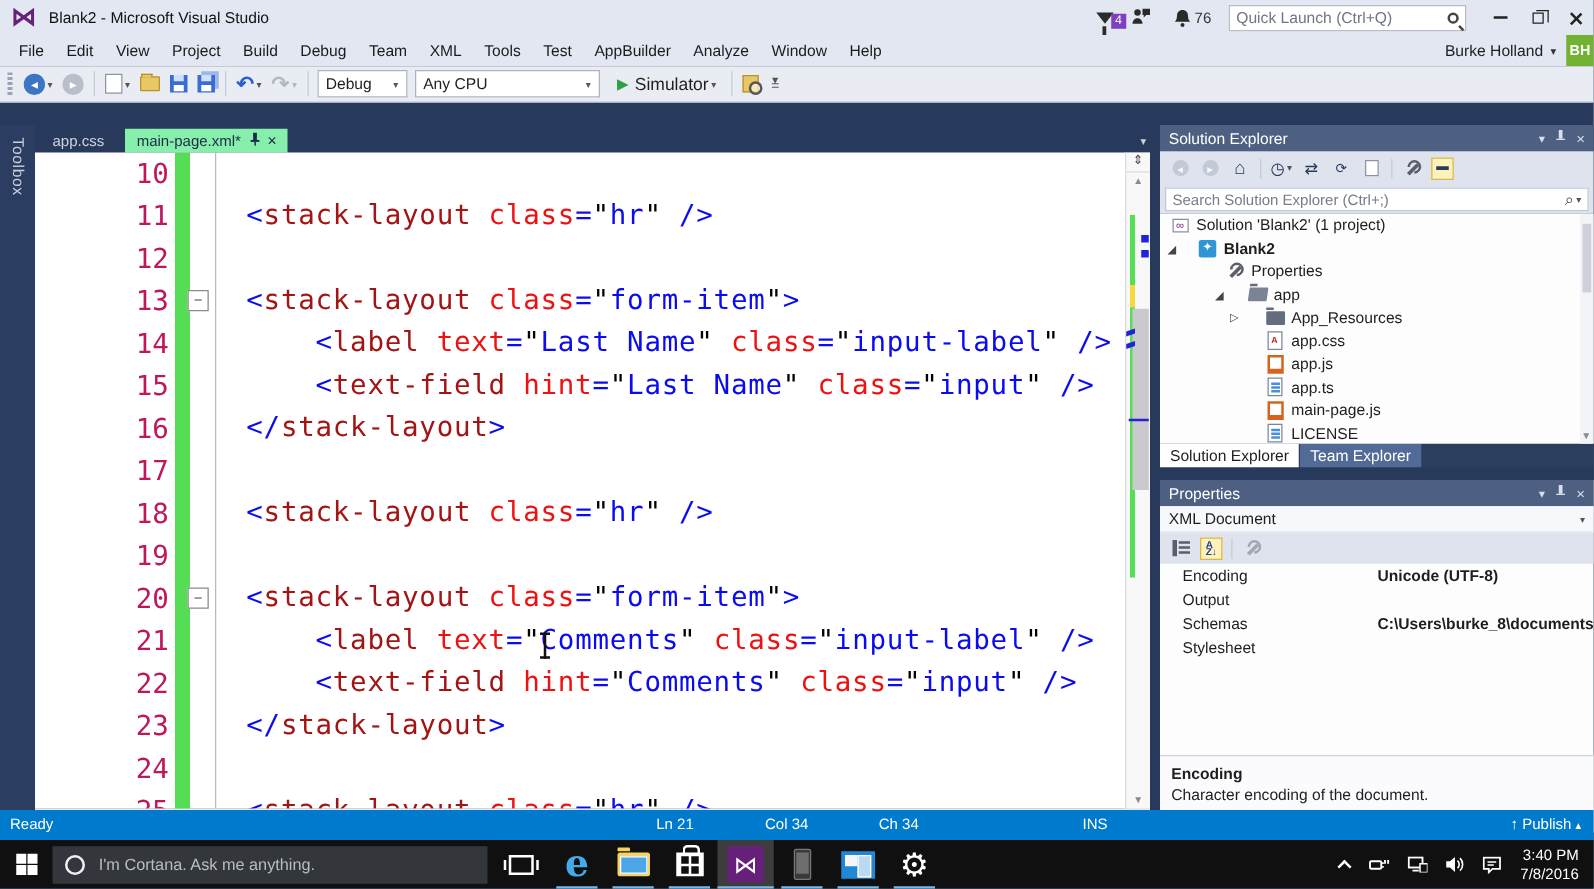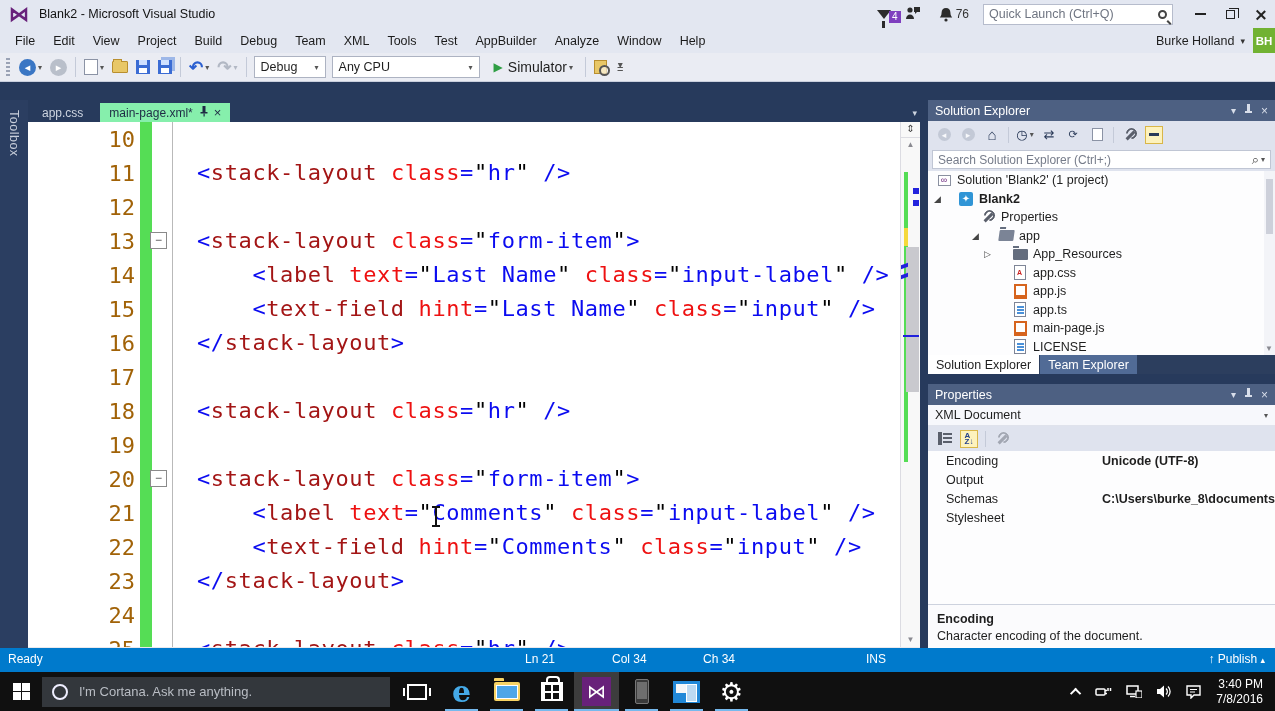--- a/index.html
+++ b/index.html
@@ -71,21 +71,21 @@
   .etab { height:19px; display:flex; align-items:center; padding:0 9px; font-size:12px; }
   .etab.inactive { color:#cdd4e0; margin-left:5px; }
   .etab.active { background:#86efac; color:#1e2a45; margin-left:8px; }
   .etab .pin-svg { margin-left:7px; }
   .etab .tab-x { margin-left:6px; font-size:13px; line-height:10px; color:#1e2a45; }
   .tabwell-dd { position:absolute; right:3px; bottom:4px; color:#cdd4e0; font-size:9px; }
 
   .editor-body { flex:1; position:relative; background:#fff; overflow:hidden; }
   .code-rows { position:absolute; left:0; top:0px; right:20px; bottom:0; overflow:hidden; }
   .code-row { height:34px; display:flex; align-items:center; white-space:pre; position:relative; }
-  .ln { width:107px; text-align:right; font-family:"DejaVu Sans Mono","Liberation Mono",monospace; font-size:22px; color:#a16207; letter-spacing:0; padding-right:0; flex:none; }
+  .ln { width:107px; text-align:right; font-family:"DejaVu Sans Mono","Liberation Mono",monospace; font-size:22px; color:#be185d; letter-spacing:0; padding-right:0; flex:none; }
   .code-text { position:absolute; left:169px; top:0; height:34px; line-height:34px; font-family:"DejaVu Sans Mono","Liberation Mono",monospace; font-size:22px; letter-spacing:.6px; white-space:pre; }
   .tk-d { color:#0b0bf0; } .tk-e { color:#a31515; } .tk-a { color:#ee1111; } .tk-v { color:#0b0bf0; } .tk-q { color:#000; } .tk-p { color:#000; }
   .change-bar { position:absolute; left:112px; top:0; width:12px; height:560px; background:#55dd55; }
   .fold-guide { position:absolute; left:144px; top:0; width:1px; height:100%; background:#b9b9b9; }
   .fold-box { position:absolute; left:122px; width:17px; height:17px; background:#fff; border:1px solid #8a8a8a; color:#555; font-size:12px; line-height:15px; text-align:center; z-index:3; }
   .ibeam { position:absolute; left:403px; width:10px; height:21px; z-index:4; }
   .ibeam:before { content:""; position:absolute; left:4px; top:0; width:2px; height:21px; background:#111; }
   .ibeam:after { content:""; position:absolute; left:1px; top:0; width:8px; height:2px; background:#111; box-shadow:0 19px 0 #111; }
 
   .vscroll { position:absolute; right:0; top:0; bottom:0; width:20px; background:#f8f8f8; border-left:1px solid #dcdce2; }

